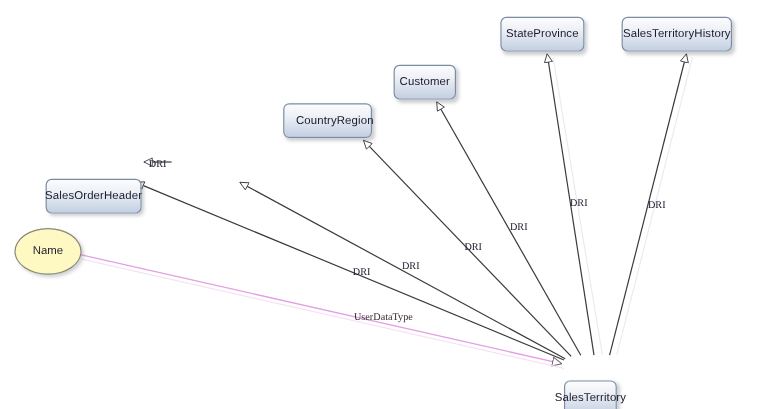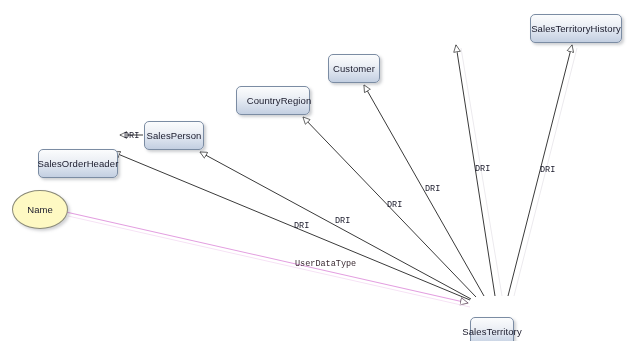--- a/index.html
+++ b/index.html
@@ -53,21 +53,21 @@
     font-size: 9.5px;
     white-space: nowrap;
     z-index: 5;
   }
   .edge-label {
     position: absolute;
     font-size: 8.5px;
     color: #1a1a2b;
     white-space: nowrap;
     z-index: 4;
-    font-family: Liberation Mono, monospace;
+    font-family: Liberation Serif, serif;
   }
   .edge-label.pink {
     color: #3a2a32;
   }
 </style>
 </head>
 <body>
 
 <div id="canvas">
 
@@ -98,34 +98,34 @@
     <line x1="514" y1="296" x2="577" y2="48" stroke="#eceaee" stroke-width="1"></line>
 
     <line x1="66" y1="212" x2="468" y2="303" stroke="#e39fe0" stroke-width="1.1" marker-end="url(#ah-pink)"></line>
     <line x1="68" y1="216" x2="470" y2="307" stroke="#f6e2f5" stroke-width="1"></line>
   </svg>
 
   <div class="node" style="left:38px; top:121px; width:80px; height:29px;margin-top:28px;">
     <span>SalesOrderHeader</span>
   </div>
 
-  <div class="node" style="left:144px; top:121px; width:60px; height:29px;">
-    <span>SalesPerson</span>
-  </div>
 
   <div class="node" style="left:236px; top:86px; width:74px; height:29px;padding-left:12px;">
     <span>CountryRegion</span>
   </div>
 
   <div class="node" style="left:328px; top:54px; width:52px; height:29px;">
     <span>Customer</span>
   </div>
 
+  <div class="node" style="left:417px; top:14px; width:70px; height:29px;">
+    <span>StateProvince</span>
+  </div>
 
-  <div class="node" style="left:530px; top:14px; width:92px; height:29px;">
+  <div class="node" style="left:518px; top:14px; width:92px; height:29px;">
     <span>SalesTerritoryHistory</span>
   </div>
 
   <div class="node" style="left:470px; top:297px; width:44px; height:29px;margin-top:20px;">
     <span>SalesTerritory</span>
   </div>
 
   <div class="node-ellipse" style="left:12px; top:190px; width:56px; height:39px;">
     <span>Name</span>
   </div>

